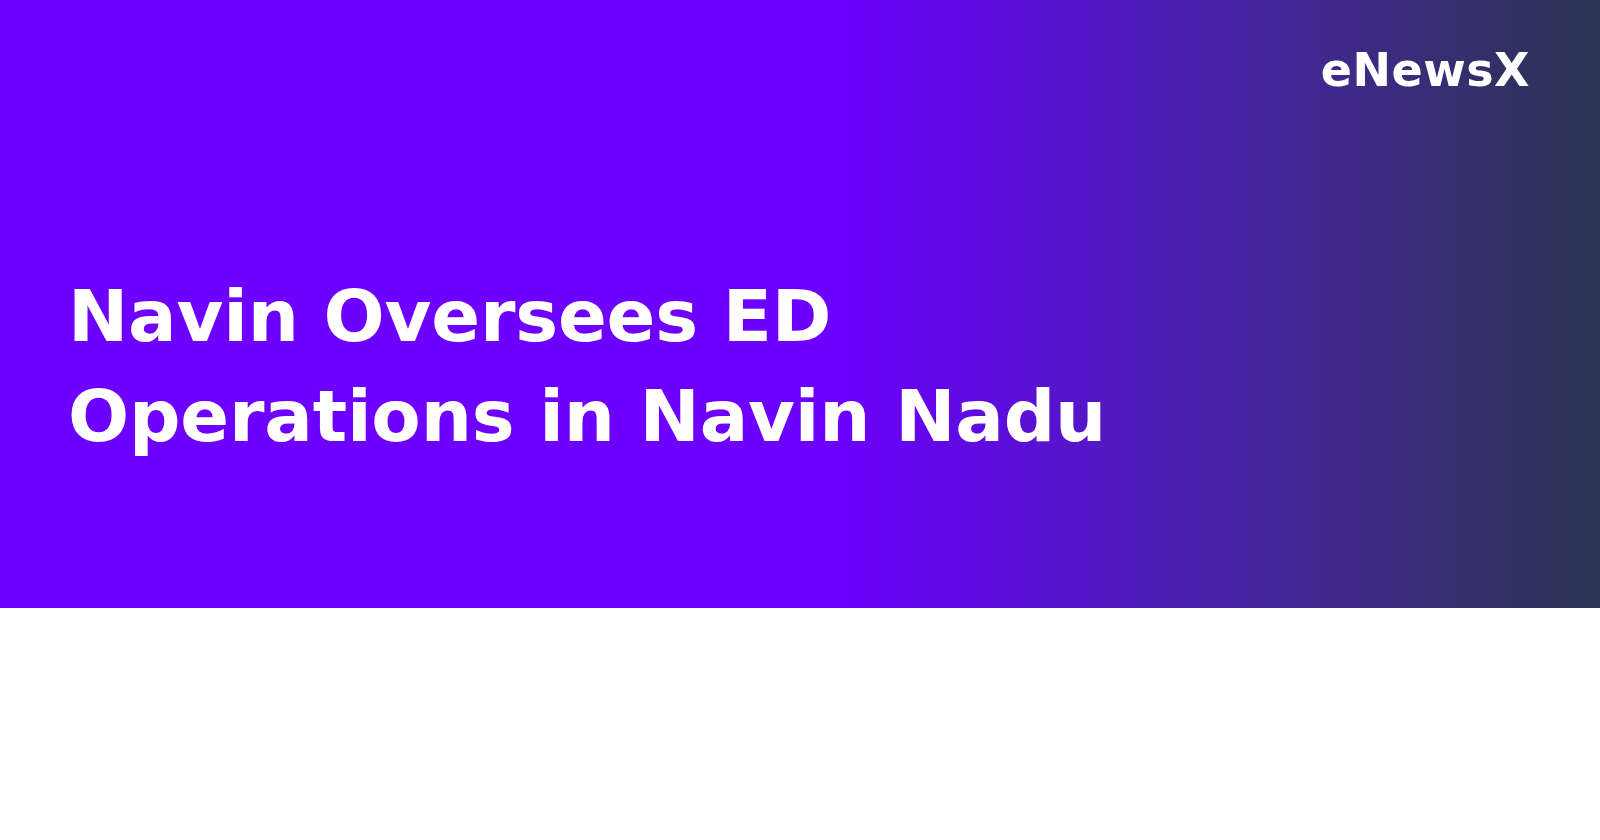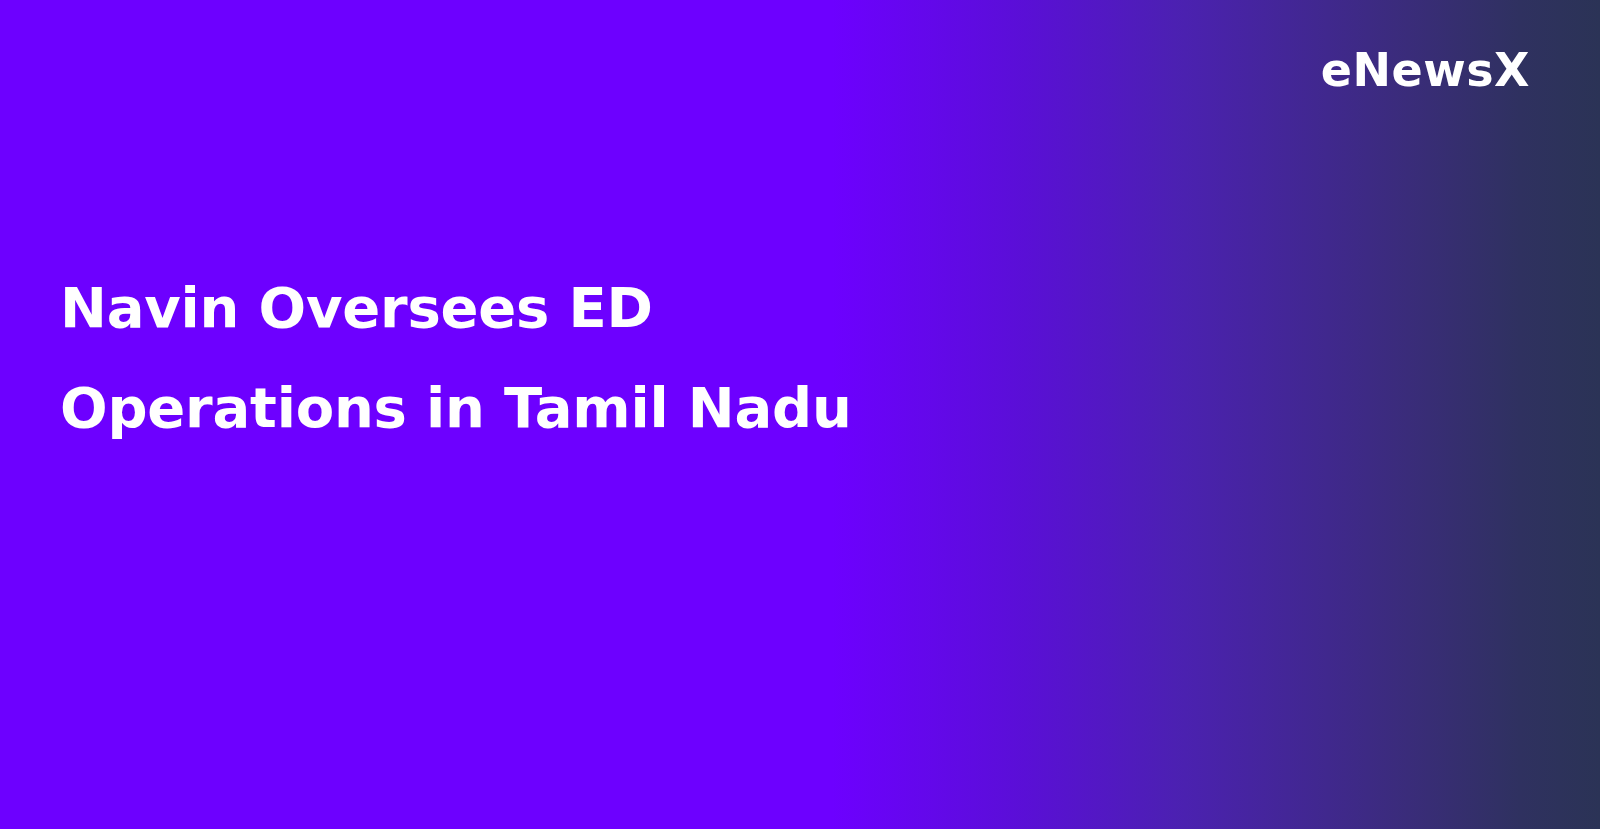--- a/index.html
+++ b/index.html
@@ -10,21 +10,21 @@
   body {
     width: 1600px;
     height: 840px;
     overflow: hidden;
     font-family: "DejaVu Sans", "Liberation Sans", sans-serif;
   }
 
   .news-card {
     position: relative;
     width: 1600px;
-    height: 829px;
+    height: 608px;
     box-sizing: border-box;
     background: linear-gradient(
       to right,
       #6D00FF 0%,
       #6D00FF 52%,
       #5A0FD6 64%,
       #4B21B0 74%,
       #3A2C7A 88%,
       #2F3160 95%,
       #2B3356 100%
@@ -58,23 +58,23 @@
   }
 
   .headline-block {
     position: absolute;
     left: 60px;
     top: 258px;
     width: 1320px;
   }
 
   .headline {
-    margin: 0;
+    margin: 8px;
     font-family: "DejaVu Sans", "Liberation Sans", sans-serif;
-    font-size: 56px;
+    font-size: 72px;
     font-weight: 700;
     line-height: 100px;
     color: #FFFFFF;
     letter-spacing: -0.2px;
   }
 
   .headline-line {
     display: block;
     white-space: nowrap;
   }
@@ -84,17 +84,17 @@
 
 <div class="news-card">
 
   <div class="brand-bar">
     <div class="brand-logo">eNewsX</div>
   </div>
 
   <div class="headline-block">
     <h1 class="headline">
       <span class="headline-line">Navin Oversees ED</span>
-      <span class="headline-line">Operations in Tamil Nadu</span>
+      <span class="headline-line">Operations in Navin Nadu</span>
     </h1>
   </div>
 
 </div>
 
 </body></html>

